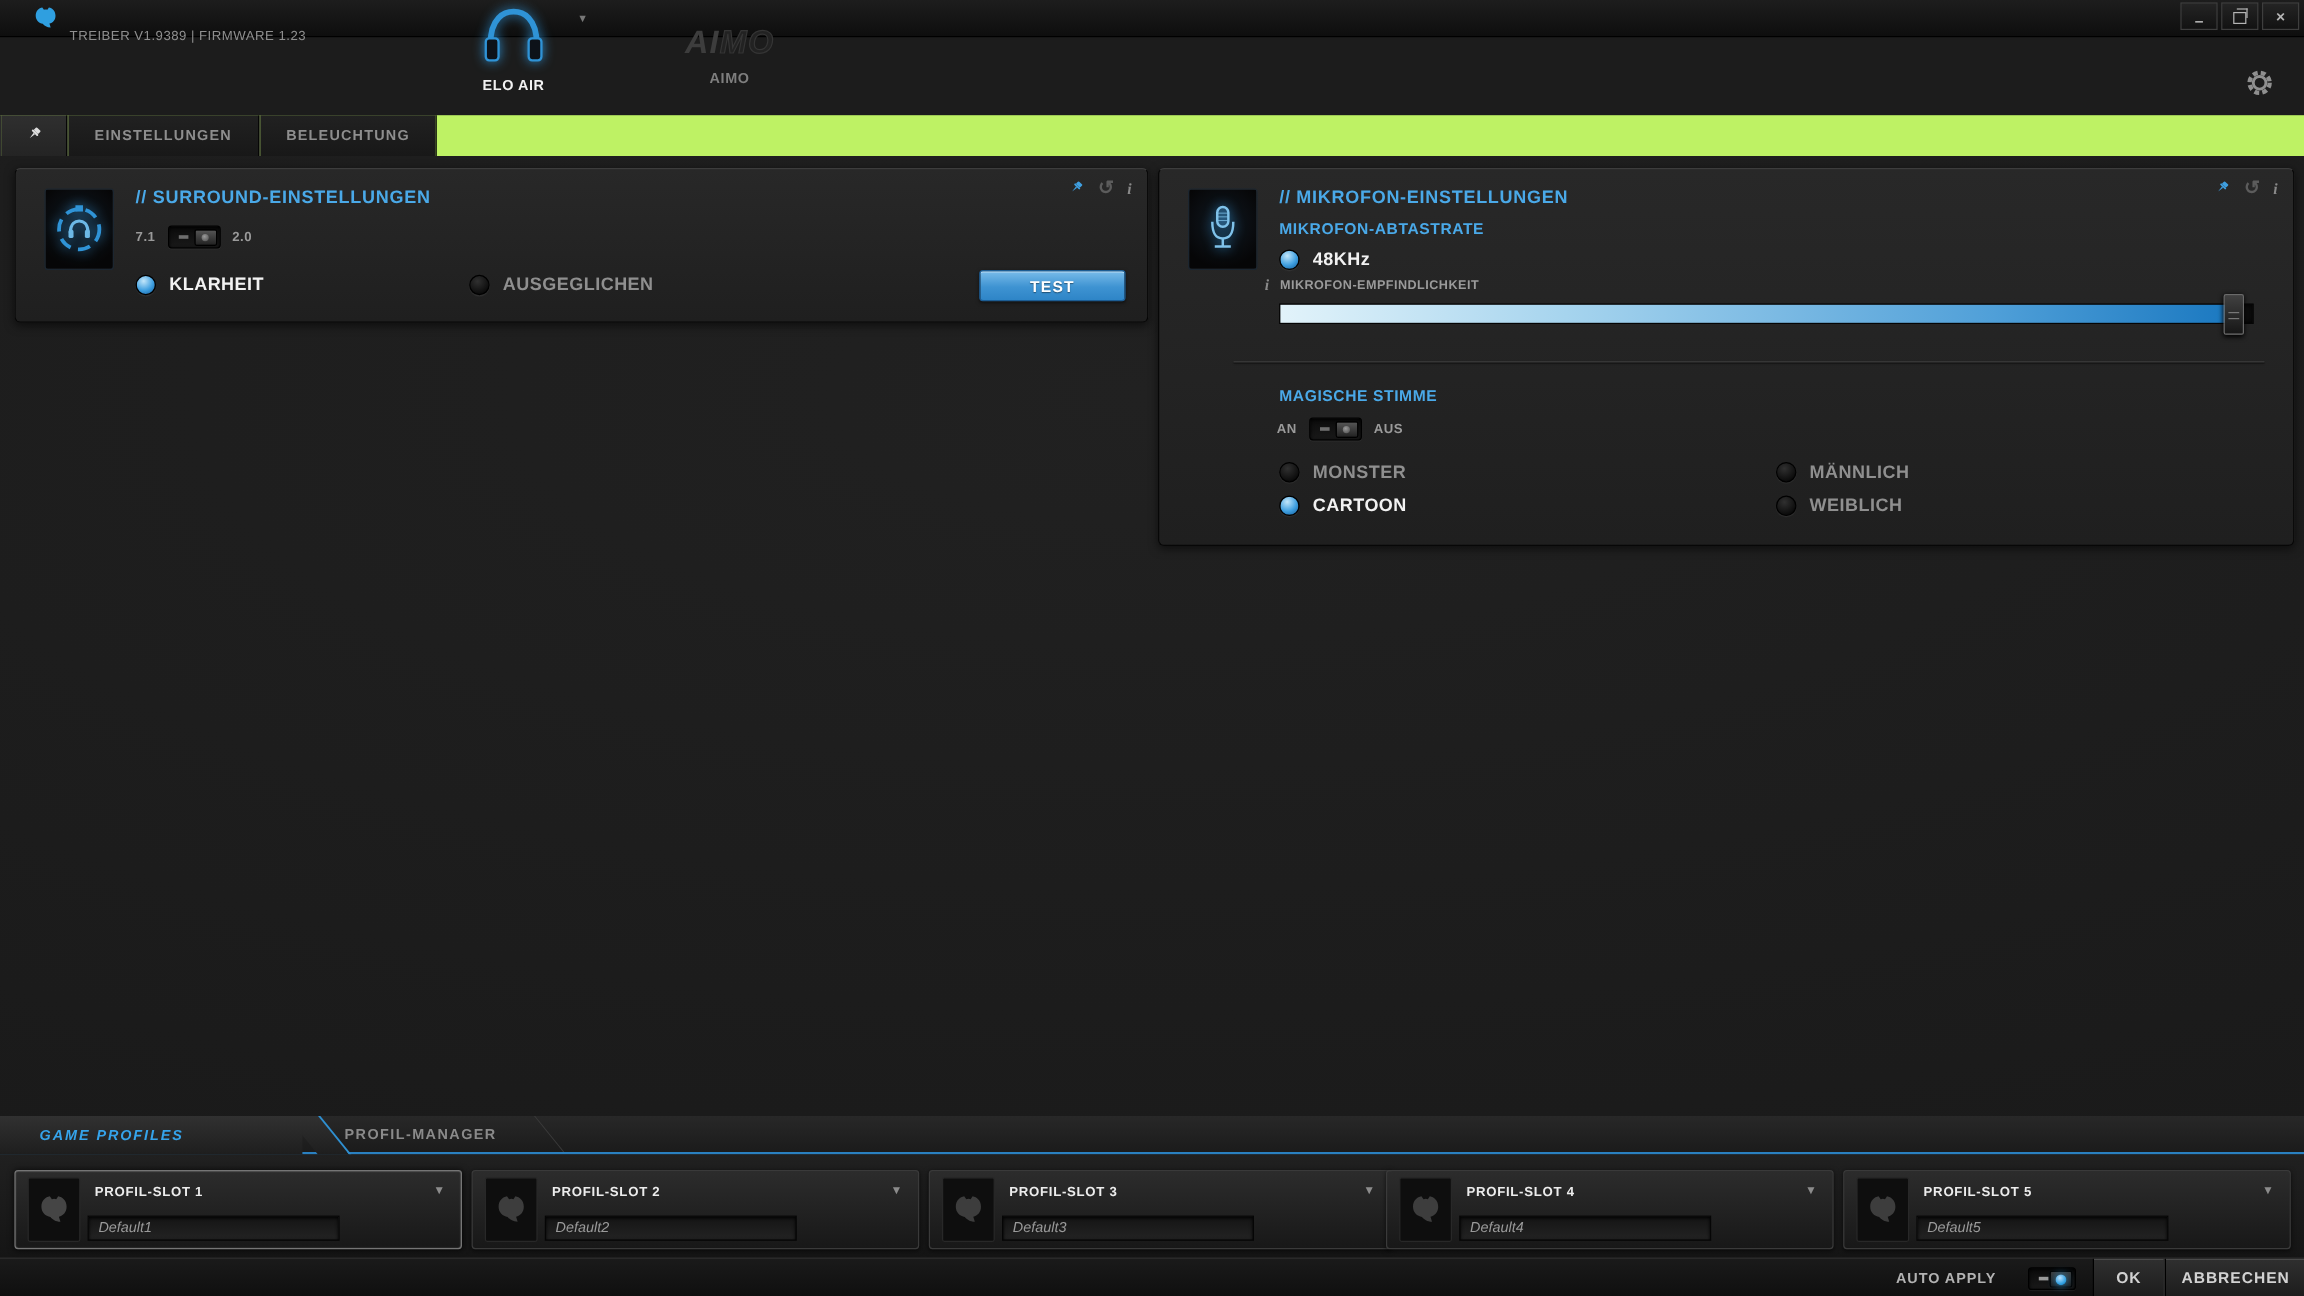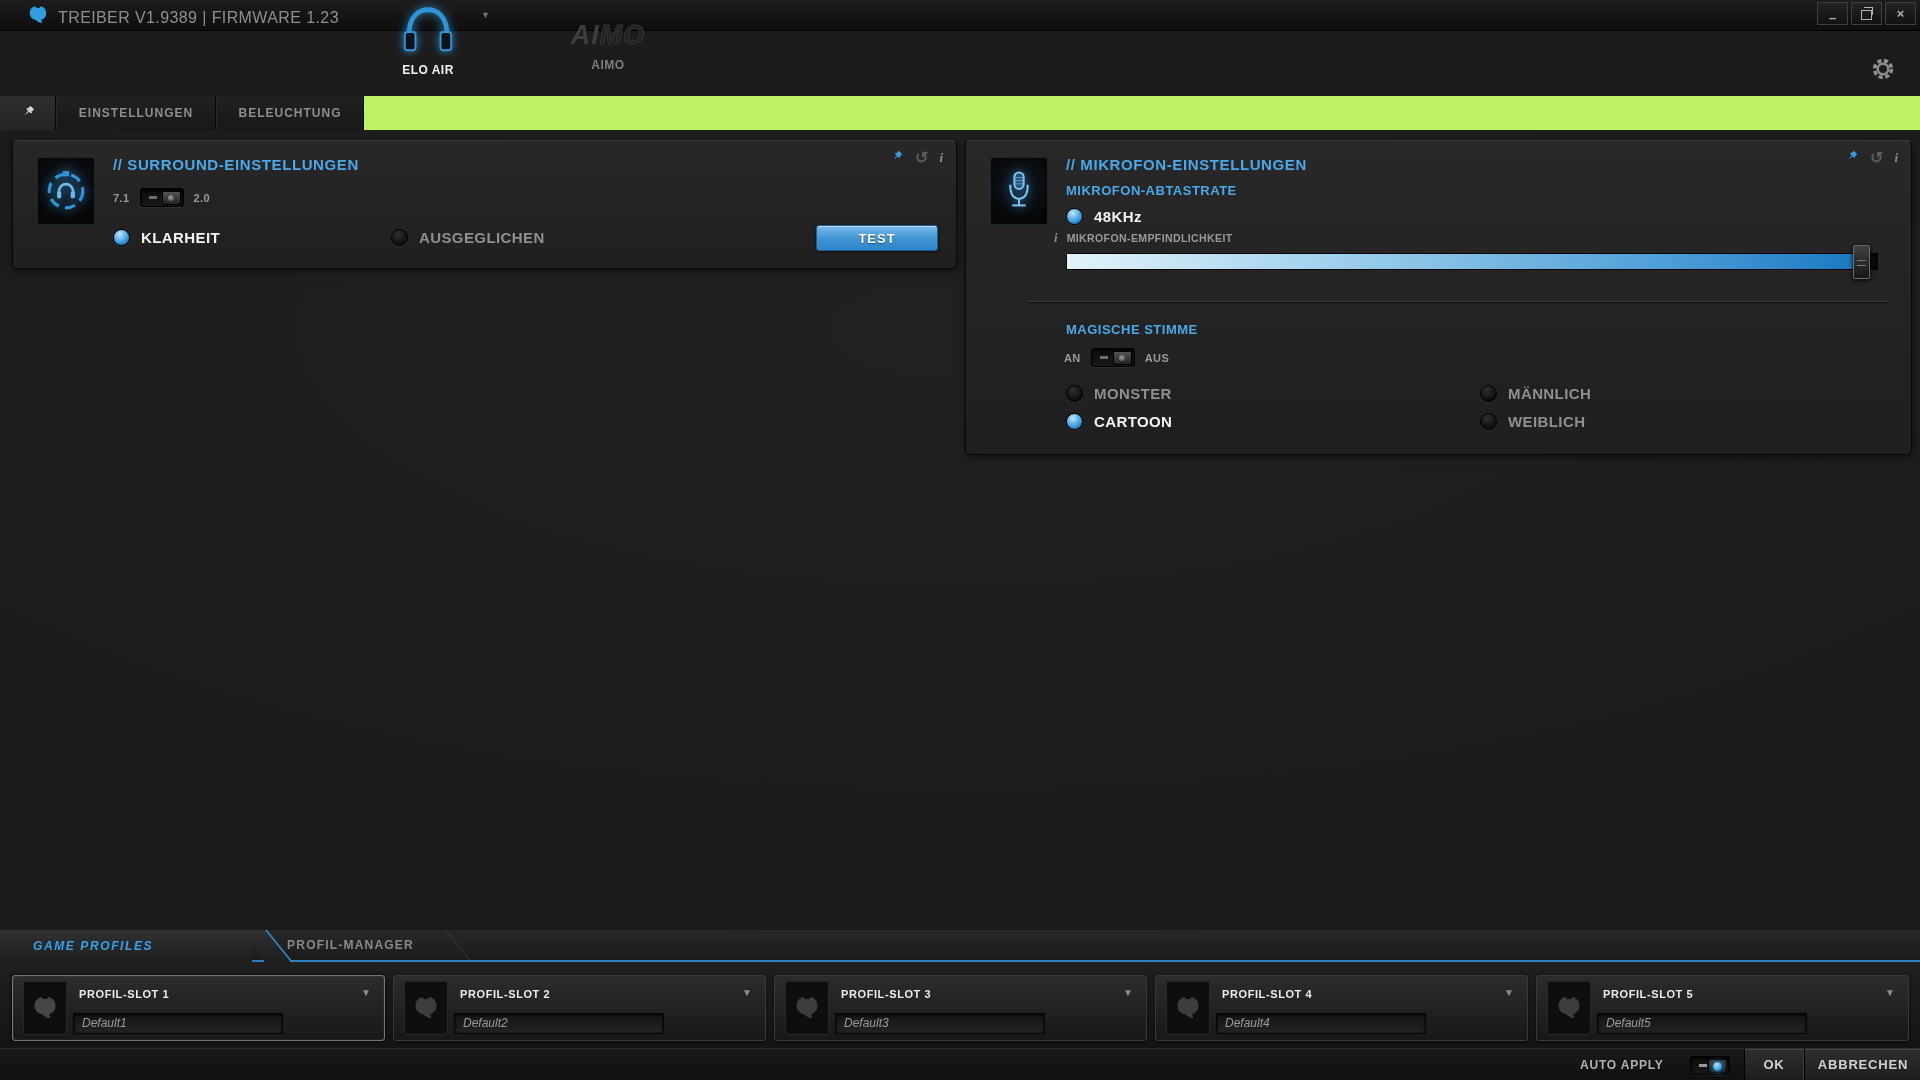--- a/index.html
+++ b/index.html
@@ -3,21 +3,21 @@
 <meta charset="utf-8">
 <style>
   html,body{margin:0;padding:0;background:#000;}
   body{font-family:"Liberation Sans",sans-serif;-webkit-font-smoothing:antialiased;}
   .stage{position:relative;width:1920px;height:1080px;overflow:hidden;background:#1c1c1c;}
 
   
   .titlebar{position:absolute;left:0;top:0;right:0;height:30px;
     background:linear-gradient(#1d1d1d,#0e0e0e);border-bottom:1px solid #000;}
   .cat-badge{position:absolute;left:27px;top:4px;width:22px;height:22px;}
-  .driver-info{position:absolute;left:58px;top:9px;font-size:16px;color:#8f8f8f;letter-spacing:.4px;}
+  .driver-info{position:absolute;left:58px;top:24px;font-size:11px;color:#8f8f8f;letter-spacing:.4px;}
   .winbtns{position:absolute;top:2px;right:4px;display:flex;gap:3px;}
   .winbtn{width:29px;height:21px;background:linear-gradient(#242424,#121212);
     border:1px solid #3e3e3e;color:#b5b5b5;display:flex;align-items:center;justify-content:center;
     font-size:13px;font-weight:bold;cursor:default;}
   .winbtn .min-glyph{line-height:6px;align-self:flex-end;margin-bottom:3px;}
   .restore-box{position:relative;width:9px;height:8px;border:1px solid #b5b5b5;margin-top:2px;}
   .restore-box::before{content:"";position:absolute;left:2px;top:-4px;width:8px;height:7px;
     border:1px solid #b5b5b5;border-bottom:none;border-left:none;}
 
   
@@ -374,21 +374,21 @@
       <div class="slot-icon">
         <svg width="28" height="28" viewBox="0 0 24 24">
             <path fill="#3d3d3d" d="M3 10 C3 5.5 6 3 9 2.5 L10.5 4.6 C11.6 4.1 12.6 4.1 13.6 4.6 L15 2.5 C18 3 21 5.5 21 10 C21 14 18.5 16.4 15.5 17.1 L16.6 20.6 C13 20.6 11 19 9.4 17.2 C6 16.9 3 14 3 10 Z"></path>
           </svg>
       </div>
       <div class="slot-label">PROFIL-SLOT 2</div>
       <div class="slot-arrow">▼</div>
       <div class="slot-field">Default2</div>
     </div>
 
-    <div class="slot" style="left:774px;">
+    <div class="slot" style="left:774px;padding-left:13px;">
       <div class="slot-icon">
         <svg width="28" height="28" viewBox="0 0 24 24">
             <path fill="#3d3d3d" d="M3 10 C3 5.5 6 3 9 2.5 L10.5 4.6 C11.6 4.1 12.6 4.1 13.6 4.6 L15 2.5 C18 3 21 5.5 21 10 C21 14 18.5 16.4 15.5 17.1 L16.6 20.6 C13 20.6 11 19 9.4 17.2 C6 16.9 3 14 3 10 Z"></path>
           </svg>
       </div>
       <div class="slot-label">PROFIL-SLOT 3</div>
       <div class="slot-arrow">▼</div>
       <div class="slot-field">Default3</div>
     </div>
 

